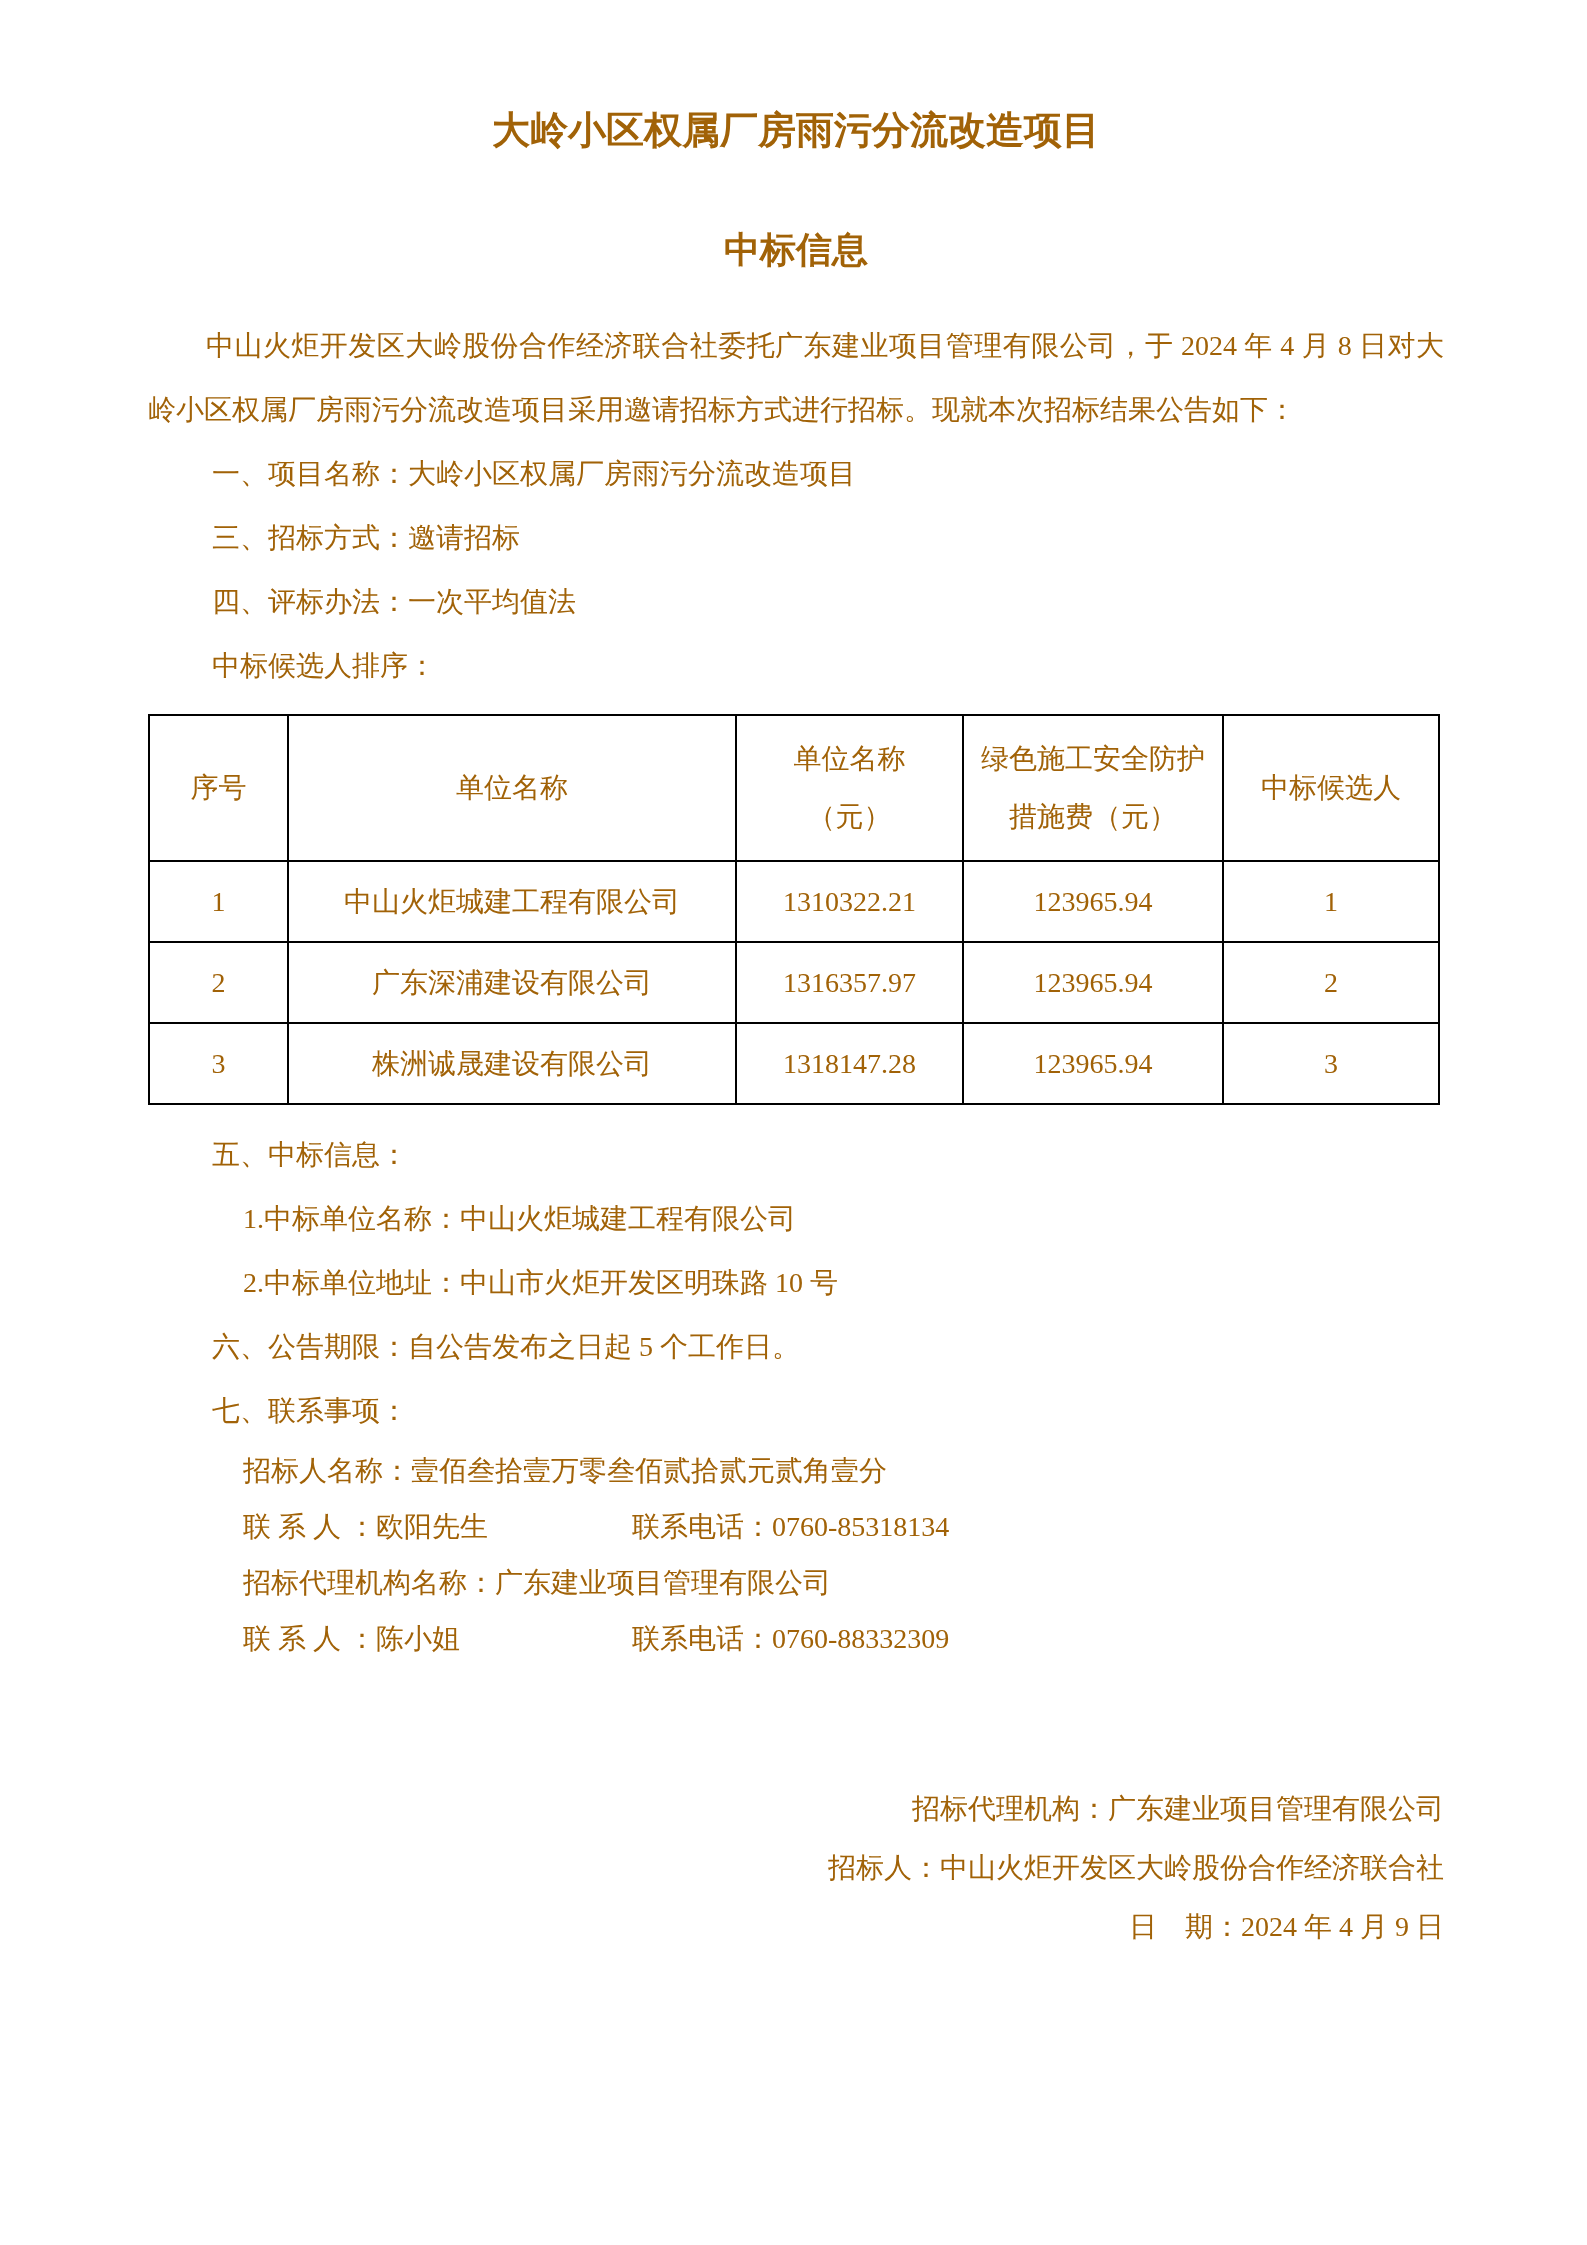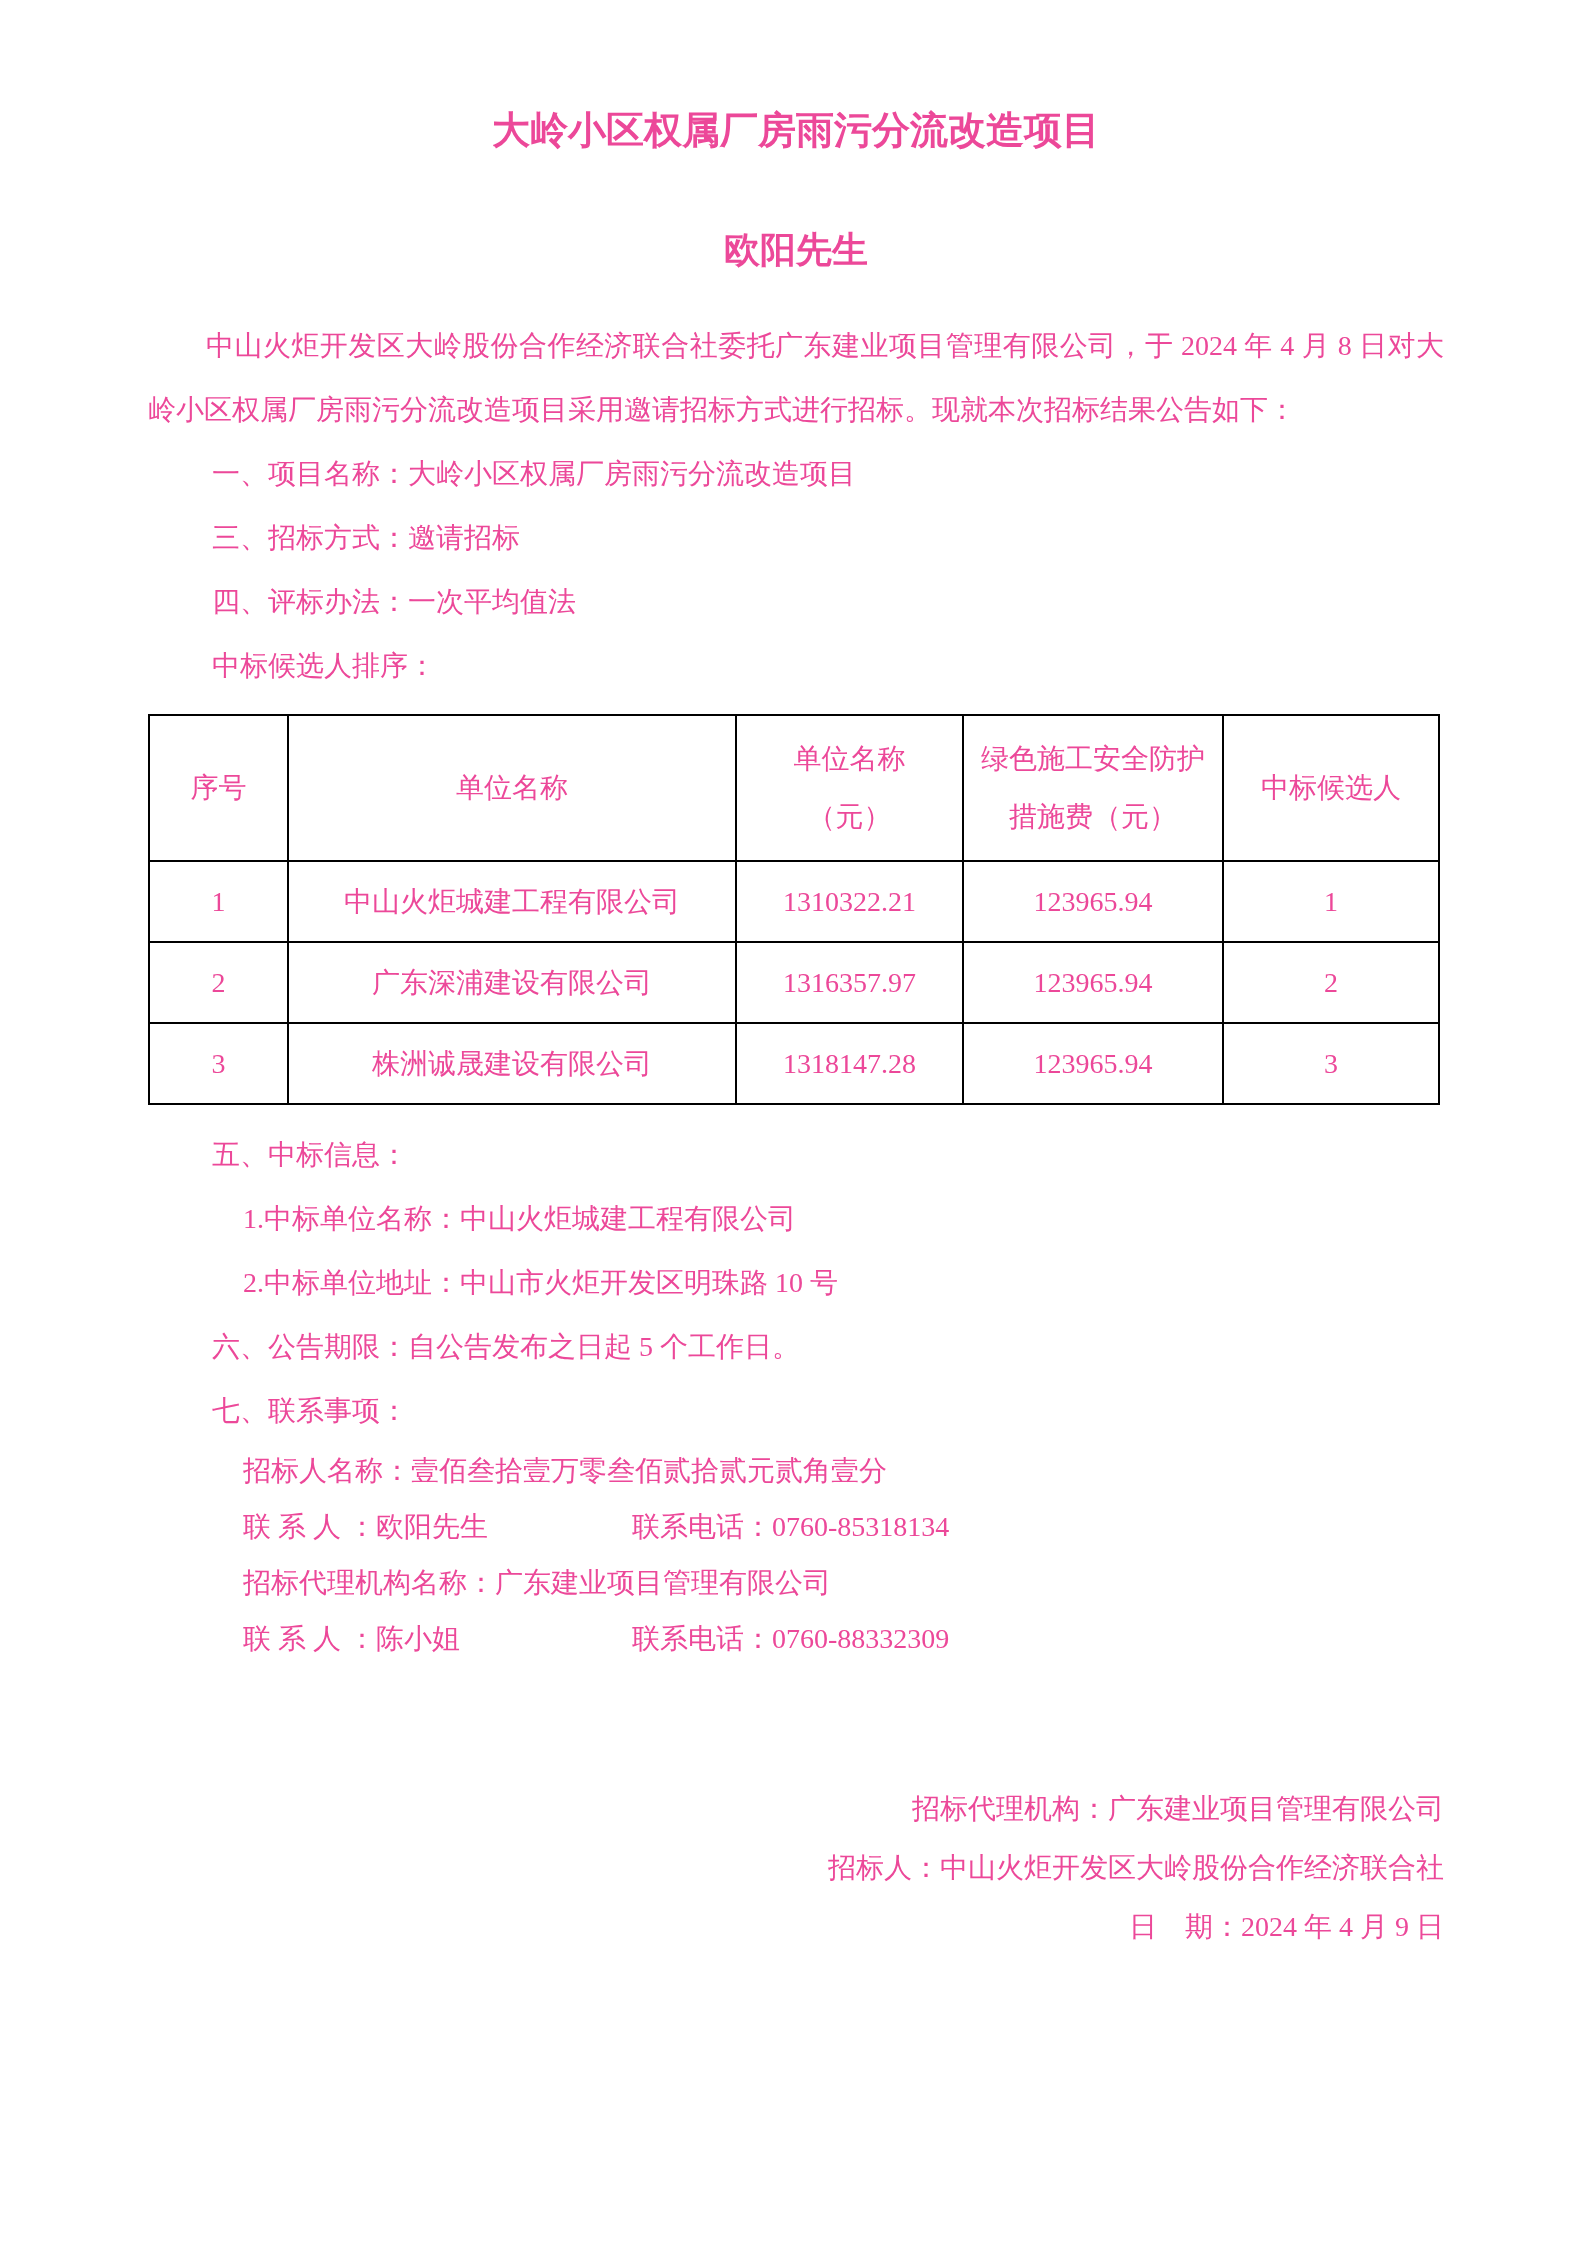--- a/index.html
+++ b/index.html
@@ -3,21 +3,21 @@
 <meta charset="utf-8">
 <style>
   * { box-sizing: border-box; }
   html, body { margin: 0; padding: 0; background: #e9e9e9; }
   .page {
     position: relative;
     width: 1587px;
     height: 2245px;
     margin: 0 auto;
     background: #ffffff;
-    color: #ec4899;
+    color: #a16207;
     font-family: "Liberation Serif", "DejaVu Serif", serif;
     font-size: 28px;
     padding: 96px 143px 0 148px;
     overflow: hidden;
   }
   .doc-title {
     margin: 10px 0 0 0;
     text-align: center;
     font-size: 38px;
     font-weight: bold;
@@ -85,21 +85,21 @@
     margin: 0;
     line-height: 59px;
   }
 </style>
 </head>
 <body>
 
 <div class="page">
 
   <h1 class="doc-title">大岭小区权属厂房雨污分流改造项目</h1>
-  <h2 class="doc-subtitle">欧阳先生</h2>
+  <h2 class="doc-subtitle">中标信息</h2>
 
   <p class="intro">中山火炬开发区大岭股份合作经济联合社委托广东建业项目管理有限公司，于 2024 年 4 月 8 日对大岭小区权属厂房雨污分流改造项目采用邀请招标方式进行招标。现就本次招标结果公告如下：</p>
 
   <div>
     <p class="sec-line">一、项目名称：大岭小区权属厂房雨污分流改造项目</p>
     <p class="sec-line">三、招标方式：邀请招标</p>
     <p class="sec-line">四、评标办法：一次平均值法</p>
     <p class="sec-line">中标候选人排序：</p>
   </div>
 

